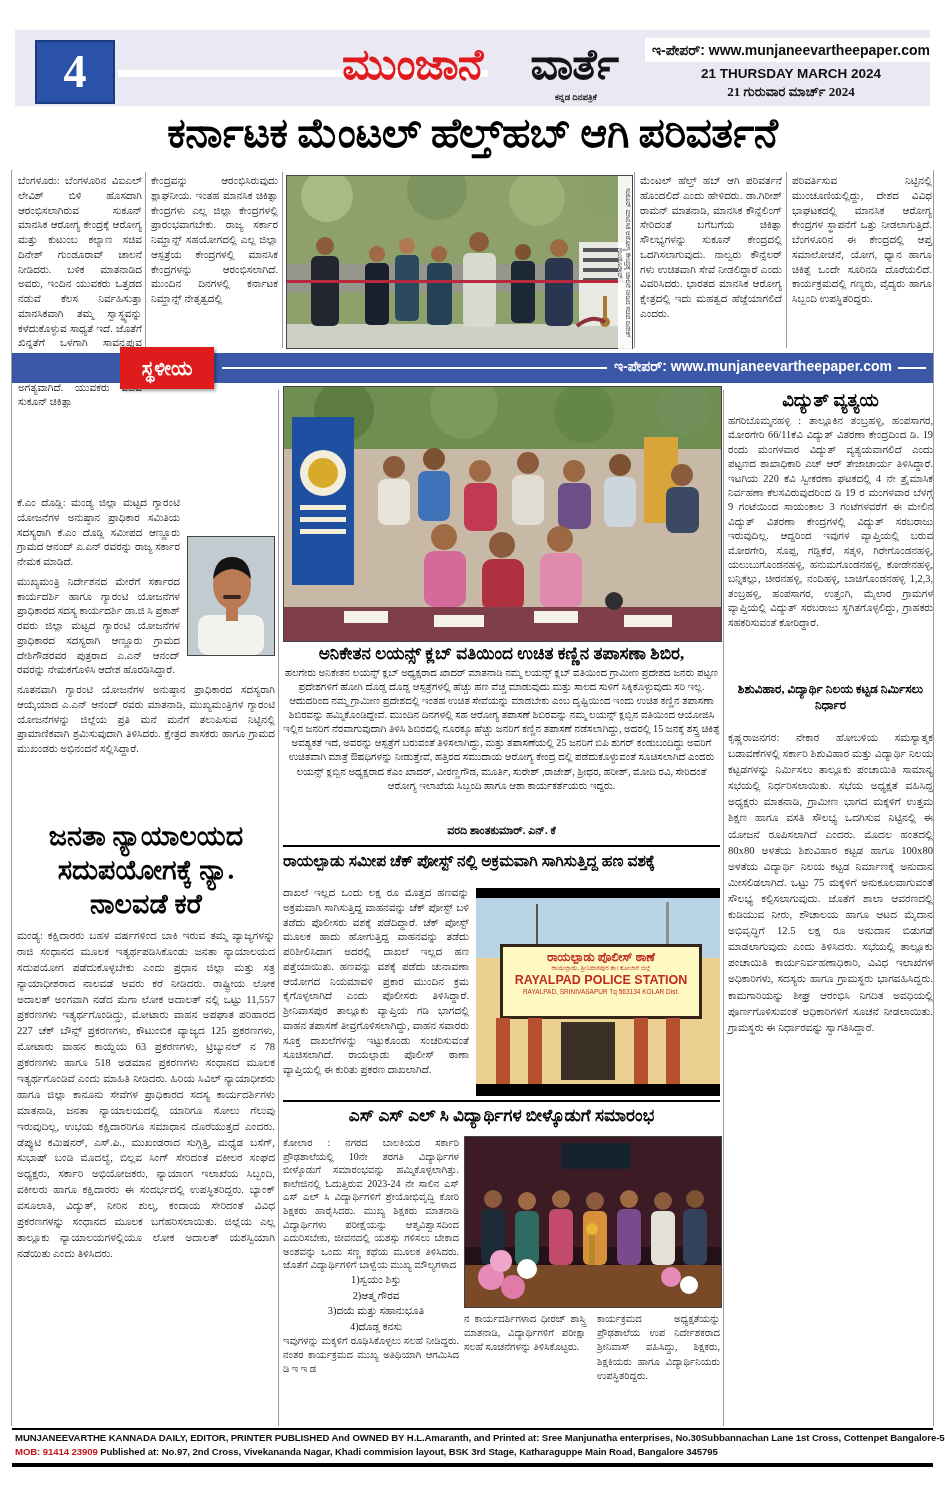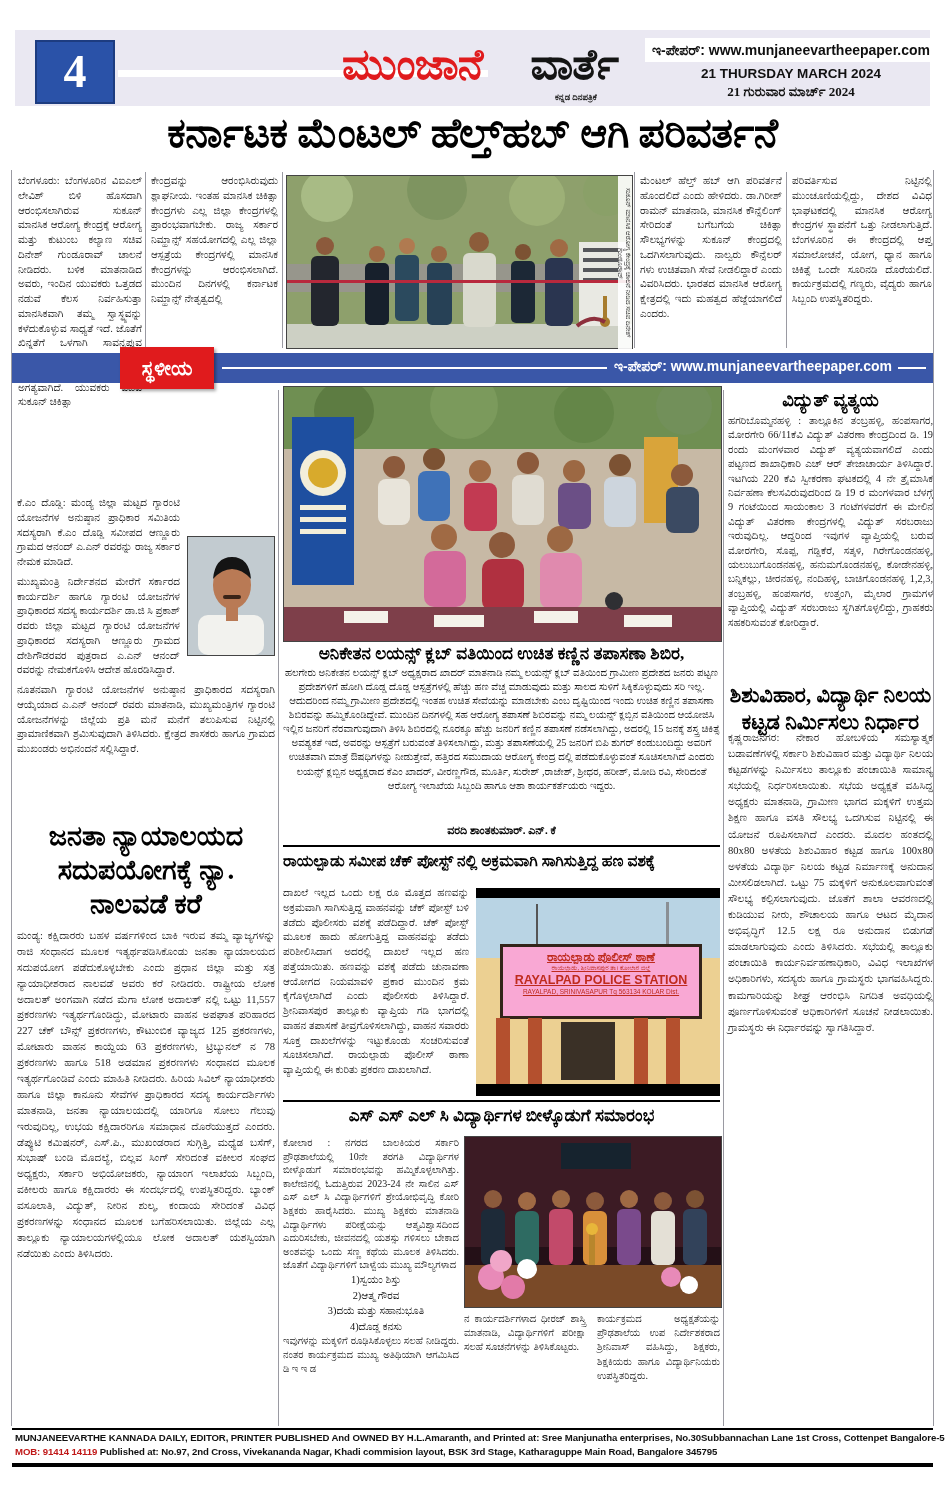--- a/index.html
+++ b/index.html
@@ -8,21 +8,21 @@
   .abs{position:absolute;}
   .body-text{font-size:10.4px;line-height:1.42;text-align:justify;color:#1a1a1a;word-break:break-word;}
   .headline{font-weight:bold;color:#000;}
   .vrule{width:1px;background:#9a9aa2;}
   .hrule{height:1px;background:#000;}
   .photo{border:1px solid #444;overflow:hidden;}
   .center{text-align:center;}
   .kn-small{font-size:6.5px;}
   .vcap{writing-mode:vertical-rl;font-size:7px;line-height:1.1;background:rgba(255,255,255,.9);
         color:#222;padding:2px 1px;text-align:center;overflow:hidden;}
-  .sign{background:#f9a8d4;border:3px solid #33241a;text-align:center;color:#bf2b1d;text-decoration:underline;}
+  .sign{background:#fef9c3;border:3px solid #33241a;text-align:center;color:#bf2b1d;}
   .pillar{background:#b4502e;width:14px;height:100%;display:inline-block;margin:0 9px;}
   .list-line{font-size:10.4px;line-height:1.5;text-align:center;}
   .footer-text{font-family:"Liberation Sans","DejaVu Sans",sans-serif;font-size:9.6px;line-height:1.35;
         color:#111;letter-spacing:-0.1px;white-space:nowrap;}
 </style>
 </head>
 <body>
 
 <div id="page">
 
@@ -249,23 +249,23 @@
         <circle cx="224" cy="148" r="9" fill="#ffffff"></circle>
     </svg>
   </div>
 
   <div class="abs body-text" style="left:464px;top:1312px;width:122px;height:126px;font-size:10px;">ನ ಕಾರ್ಯದರ್ಶಿಗಳಾದ ಧೀರಜ್ ಶಾಸ್ತ್ರಿ ಮಾತನಾಡಿ, ವಿದ್ಯಾರ್ಥಿಗಳಿಗೆ ಪರೀಕ್ಷಾ ಸಲಹೆ ಸೂಚನೆಗಳನ್ನು ತಿಳಿಸಿಕೊಟ್ಟರು.</div>
   <div class="abs body-text" style="left:597px;top:1312px;width:123px;height:126px;font-size:10px;">ಕಾರ್ಯಕ್ರಮದ ಅಧ್ಯಕ್ಷತೆಯನ್ನು ಪ್ರೌಢಶಾಲೆಯ ಉಪ ನಿರ್ದೇಶಕರಾದ ಶ್ರೀನಿವಾಸ್ ವಹಿಸಿದ್ದು, ಶಿಕ್ಷಕರು, ಶಿಕ್ಷಕಿಯರು ಹಾಗೂ ವಿದ್ಯಾರ್ಥಿನಿಯರು ಉಪಸ್ಥಿತರಿದ್ದರು.</div>
 
   <div class="abs center headline" style="left:728px;top:390px;width:205px;font-size:18px;">ವಿದ್ಯುತ್ ವ್ಯತ್ಯಯ</div>
   <div class="abs body-text" style="left:728px;top:414px;width:205px;height:258px;font-size:10.3px;line-height:1.4;">ಹಗರಿಬೊಮ್ಮನಹಳ್ಳಿ : ತಾಲ್ಲೂಕಿನ ತಂಬ್ರಹಳ್ಳಿ, ಹಂಪಸಾಗರ, ಮೋರಗೇರಿ 66/11ಕೆವಿ ವಿದ್ಯುತ್ ವಿತರಣಾ ಕೇಂದ್ರದಿಂದ ಡಿ. 19 ರಂದು ಮಂಗಳವಾರ ವಿದ್ಯುತ್ ವ್ಯತ್ಯಯವಾಗಲಿದೆ ಎಂದು ಪಟ್ಟಣದ ಶಾಖಾಧಿಕಾರಿ ಎಚ್ ಆರ್ ತೇಜಾಚಾರ್ಯ ತಿಳಿಸಿದ್ದಾರೆ. ಇಟಗಿಯ 220 ಕೆವಿ ಸ್ವೀಕರಣಾ ಘಟಕದಲ್ಲಿ 4 ನೇ ತ್ರೈಮಾಸಿಕ ನಿರ್ವಹಣಾ ಕೆಲಸವಿರುವುದರಿಂದ ಡಿ 19 ರ ಮಂಗಳವಾರ ಬೆಳಗ್ಗೆ 9 ಗಂಟೆಯಿಂದ ಸಾಯಂಕಾಲ 3 ಗಂಟೆಗಳವರೆಗೆ ಈ ಮೇಲಿನ ವಿದ್ಯುತ್ ವಿತರಣಾ ಕೇಂದ್ರಗಳಲ್ಲಿ ವಿದ್ಯುತ್ ಸರಬರಾಜು ಇರುವುದಿಲ್ಲ. ಆದ್ದರಿಂದ ಇವುಗಳ ವ್ಯಾಪ್ತಿಯಲ್ಲಿ ಬರುವ ಮೋರಗೇರಿ, ಸೊಪ್ಪ, ಗಡ್ಡಿಕೆರೆ, ಸತ್ಕಳಿ, ಗಿರೇಗೊಂಡನಹಳ್ಳಿ, ಯಲುಬುಗೊಂಡನಹಳ್ಳಿ, ಹನುಮಗೊಂಡನಹಳ್ಳಿ, ಕೋಡೇನಹಳ್ಳಿ, ಬನ್ನಿಕಲ್ಲು, ಚೀರನಹಳ್ಳಿ, ನಂದಿಹಳ್ಳಿ, ಬಾಚಿಗೊಂಡನಹಳ್ಳಿ 1,2,3, ತಂಬ್ರಹಳ್ಳಿ, ಹಂಪಸಾಗರ, ಉತ್ತಂಗಿ, ಮೈಲಾರ ಗ್ರಾಮಗಳ ವ್ಯಾಪ್ತಿಯಲ್ಲಿ ವಿದ್ಯುತ್ ಸರಬರಾಜು ಸ್ಥಗಿತಗೊಳ್ಳಲಿದ್ದು, ಗ್ರಾಹಕರು ಸಹಕರಿಸುವಂತೆ ಕೋರಿದ್ದಾರೆ.</div>
 
-  <div class="abs center headline" style="left:728px;top:682px;width:205px;font-size:21px;line-height:1.3;">ಶಿಶುವಿಹಾರ, ವಿದ್ಯಾರ್ಥಿ ನಿಲಯ ಕಟ್ಟಡ ನಿರ್ಮಿಸಲು ನಿರ್ಧಾರ</div>
+  <div class="abs center headline" style="left:728px;top:682px;width:205px;font-size:12px;line-height:1.3;">ಶಿಶುವಿಹಾರ, ವಿದ್ಯಾರ್ಥಿ ನಿಲಯ ಕಟ್ಟಡ ನಿರ್ಮಿಸಲು ನಿರ್ಧಾರ</div>
   <div class="abs body-text" style="left:728px;top:730px;width:205px;height:728px;font-size:10.6px;line-height:1.52;">ಕೃಷ್ಣರಾಜನಗರ: ನೇಕಾರ ಹೋಬಳಿಯ ಸಮಸ್ಯಾತ್ಮಕ ಬಡಾವಣೆಗಳಲ್ಲಿ ಸರ್ಕಾರಿ ಶಿಶುವಿಹಾರ ಮತ್ತು ವಿದ್ಯಾರ್ಥಿ ನಿಲಯ ಕಟ್ಟಡಗಳನ್ನು ನಿರ್ಮಿಸಲು ತಾಲ್ಲೂಕು ಪಂಚಾಯಿತಿ ಸಾಮಾನ್ಯ ಸಭೆಯಲ್ಲಿ ನಿರ್ಧರಿಸಲಾಯಿತು. ಸಭೆಯ ಅಧ್ಯಕ್ಷತೆ ವಹಿಸಿದ್ದ ಅಧ್ಯಕ್ಷರು ಮಾತನಾಡಿ, ಗ್ರಾಮೀಣ ಭಾಗದ ಮಕ್ಕಳಿಗೆ ಉತ್ತಮ ಶಿಕ್ಷಣ ಹಾಗೂ ವಸತಿ ಸೌಲಭ್ಯ ಒದಗಿಸುವ ನಿಟ್ಟಿನಲ್ಲಿ ಈ ಯೋಜನೆ ರೂಪಿಸಲಾಗಿದೆ ಎಂದರು. ಮೊದಲ ಹಂತದಲ್ಲಿ 80x80 ಅಳತೆಯ ಶಿಶುವಿಹಾರ ಕಟ್ಟಡ ಹಾಗೂ 100x80 ಅಳತೆಯ ವಿದ್ಯಾರ್ಥಿ ನಿಲಯ ಕಟ್ಟಡ ನಿರ್ಮಾಣಕ್ಕೆ ಅನುದಾನ ಮೀಸಲಿಡಲಾಗಿದೆ. ಒಟ್ಟು 75 ಮಕ್ಕಳಿಗೆ ಅನುಕೂಲವಾಗುವಂತೆ ಸೌಲಭ್ಯ ಕಲ್ಪಿಸಲಾಗುವುದು. ಜೊತೆಗೆ ಶಾಲಾ ಆವರಣದಲ್ಲಿ ಕುಡಿಯುವ ನೀರು, ಶೌಚಾಲಯ ಹಾಗೂ ಆಟದ ಮೈದಾನ ಅಭಿವೃದ್ಧಿಗೆ 12.5 ಲಕ್ಷ ರೂ ಅನುದಾನ ಬಿಡುಗಡೆ ಮಾಡಲಾಗುವುದು ಎಂದು ತಿಳಿಸಿದರು. ಸಭೆಯಲ್ಲಿ ತಾಲ್ಲೂಕು ಪಂಚಾಯಿತಿ ಕಾರ್ಯನಿರ್ವಹಣಾಧಿಕಾರಿ, ವಿವಿಧ ಇಲಾಖೆಗಳ ಅಧಿಕಾರಿಗಳು, ಸದಸ್ಯರು ಹಾಗೂ ಗ್ರಾಮಸ್ಥರು ಭಾಗವಹಿಸಿದ್ದರು. ಕಾಮಗಾರಿಯನ್ನು ಶೀಘ್ರ ಆರಂಭಿಸಿ ನಿಗದಿತ ಅವಧಿಯಲ್ಲಿ ಪೂರ್ಣಗೊಳಿಸುವಂತೆ ಅಧಿಕಾರಿಗಳಿಗೆ ಸೂಚನೆ ನೀಡಲಾಯಿತು. ಗ್ರಾಮಸ್ಥರು ಈ ನಿರ್ಧಾರವನ್ನು ಸ್ವಾಗತಿಸಿದ್ದಾರೆ.</div>
 
   <div class="abs" style="left:12px;top:1428px;width:921px;height:2px;background:#000;"></div>
   <div class="abs footer-text" style="left:15px;top:1432px;width:920px;font-weight:bold;">MUNJANEEVARTHE KANNADA DAILY, EDITOR, PRINTER PUBLISHED And OWNED BY H.L.Amaranth, and Printed at: Sree Manjunatha enterprises, No.30Subbannachan Lane 1st Cross, Cottenpet Bangalore-560053,</div>
   <div class="abs footer-text" style="left:15px;top:1446px;width:920px;font-weight:bold;">
-    <span style="color:#c01818;">MOB: 91414 14119</span><span> Published at: No.97, 2nd Cross, Vivekananda Nagar, Khadi commision layout, BSK 3rd Stage, Katharaguppe Main Road, Bangalore 345795</span>
+    <span style="color:#c01818;">MOB: 91414 23909</span><span> Published at: No.97, 2nd Cross, Vivekananda Nagar, Khadi commision layout, BSK 3rd Stage, Katharaguppe Main Road, Bangalore 345795</span>
   </div>
   <div class="abs" style="left:12px;top:1463px;width:921px;height:4px;background:#000;"></div>
 
 </div>
 
 </body></html>

